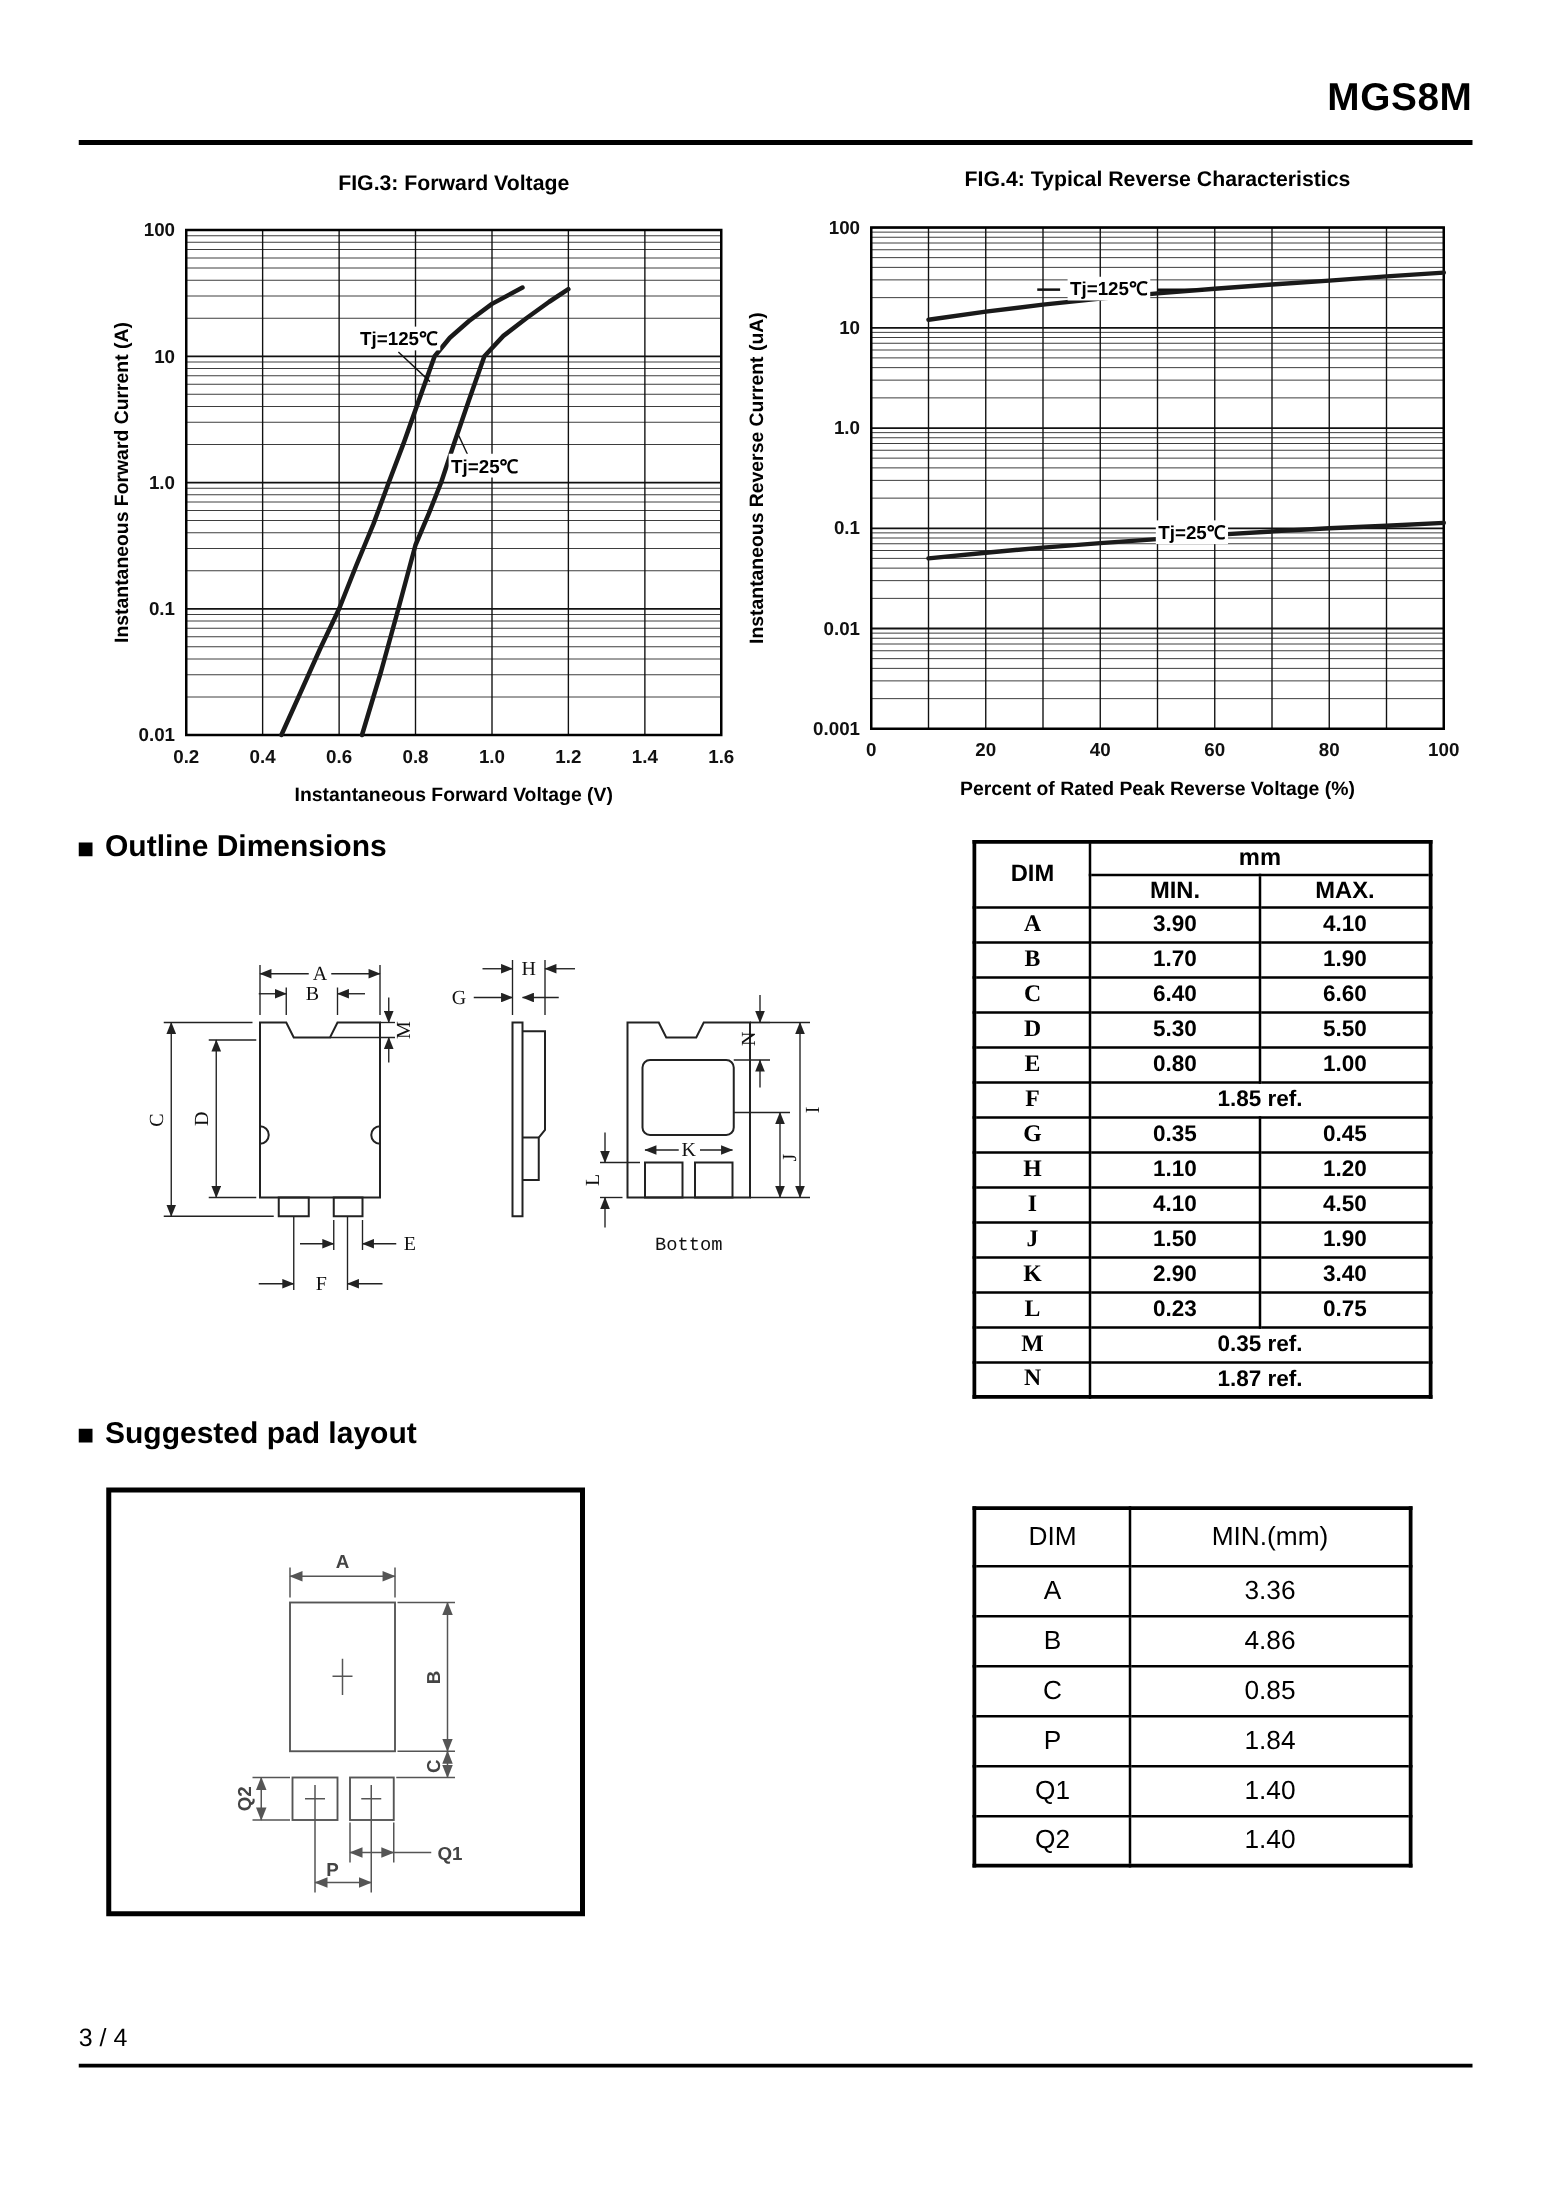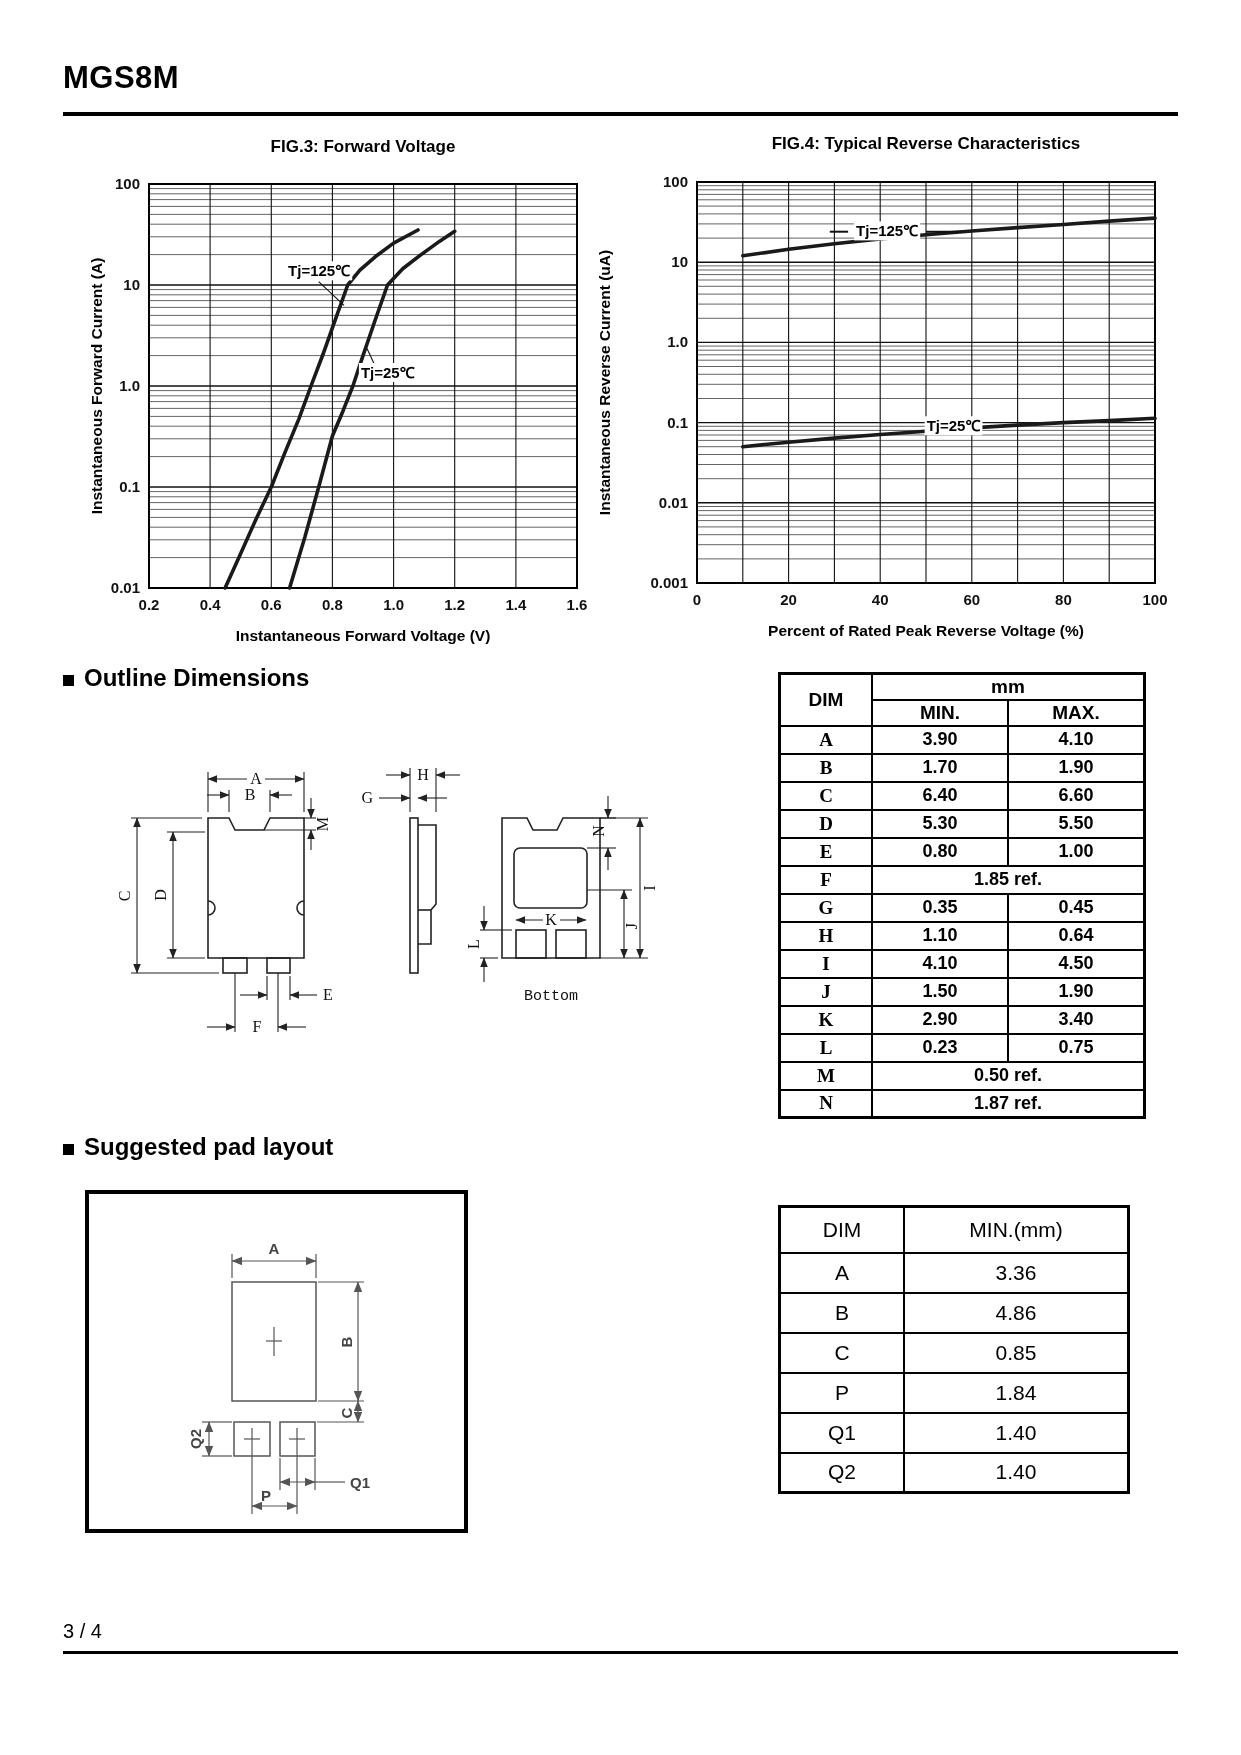--- a/index.html
+++ b/index.html
@@ -1,18 +1,18 @@
 <!DOCTYPE html>
 <html><head>
 <meta charset="utf-8">
 <style>
   html,body{margin:0;padding:0;}
   body{width:1241px;height:1755px;background:#fff;position:relative;
        font-family:"Liberation Sans",sans-serif;color:#000;overflow:hidden;}
-  .title{position:absolute;left:63px;top:60px;width:1115px;text-align:left;
+  .title{position:absolute;left:63px;top:60px;width:1115px;text-align:right;
          font-size:31px;font-weight:bold;letter-spacing:.5px;}
   .rule{position:absolute;left:63px;width:1115px;background:#000;}
   .toprule{top:112px;height:4px;}
   .botrule{top:1651px;height:3px;}
   .footer{position:absolute;left:63px;top:1620px;width:1115px;text-align:left;font-size:20px;}
   .heading{position:absolute;font-weight:bold;font-size:24px;white-space:nowrap;}
   .bullet{display:inline-block;width:11px;height:11px;background:#000;margin-right:10px;}
   svg{position:absolute;overflow:visible;}
   
   .tick{font-family:"Liberation Sans",sans-serif;font-weight:bold;font-size:15px;fill:#111;}
@@ -359,21 +359,21 @@
         <td class="dv" colspan="2">1.85 ref.</td>
       </tr>
   <tr>
         <td class="dl">G</td>
         <td class="dv">0.35</td>
         <td class="dv">0.45</td>
       </tr>
   <tr>
         <td class="dl">H</td>
         <td class="dv">1.10</td>
-        <td class="dv">0.64</td>
+        <td class="dv">1.20</td>
       </tr>
   <tr>
         <td class="dl">I</td>
         <td class="dv">4.10</td>
         <td class="dv">4.50</td>
       </tr>
   <tr>
         <td class="dl">J</td>
         <td class="dv">1.50</td>
         <td class="dv">1.90</td>
@@ -383,21 +383,21 @@
         <td class="dv">2.90</td>
         <td class="dv">3.40</td>
       </tr>
   <tr>
         <td class="dl">L</td>
         <td class="dv">0.23</td>
         <td class="dv">0.75</td>
       </tr>
   <tr>
         <td class="dl">M</td>
-        <td class="dv" colspan="2">0.50 ref.</td>
+        <td class="dv" colspan="2">0.35 ref.</td>
       </tr>
   <tr>
         <td class="dl">N</td>
         <td class="dv" colspan="2">1.87 ref.</td>
       </tr>
 </tbody>
   </table>
 
 <div class="heading" style="left:63px;top:1133px">
   <span class="bullet"></span><span>Suggested pad layout</span>

